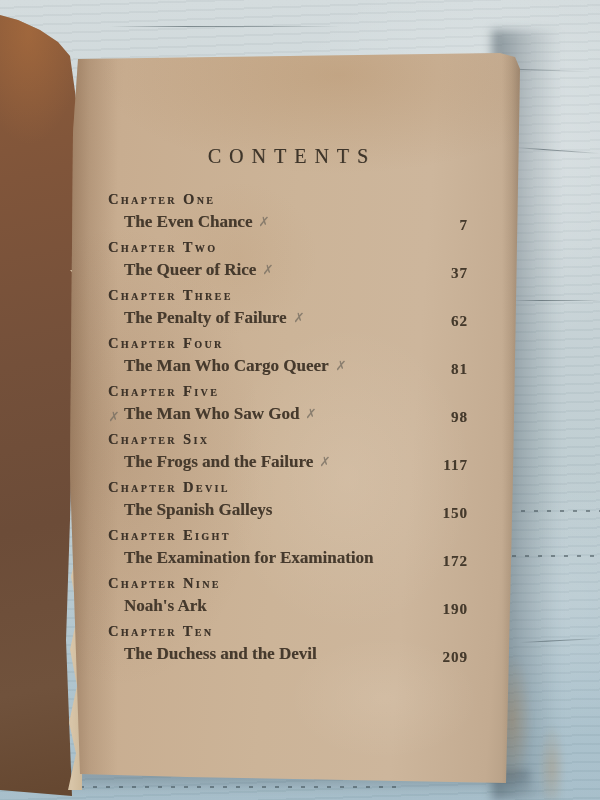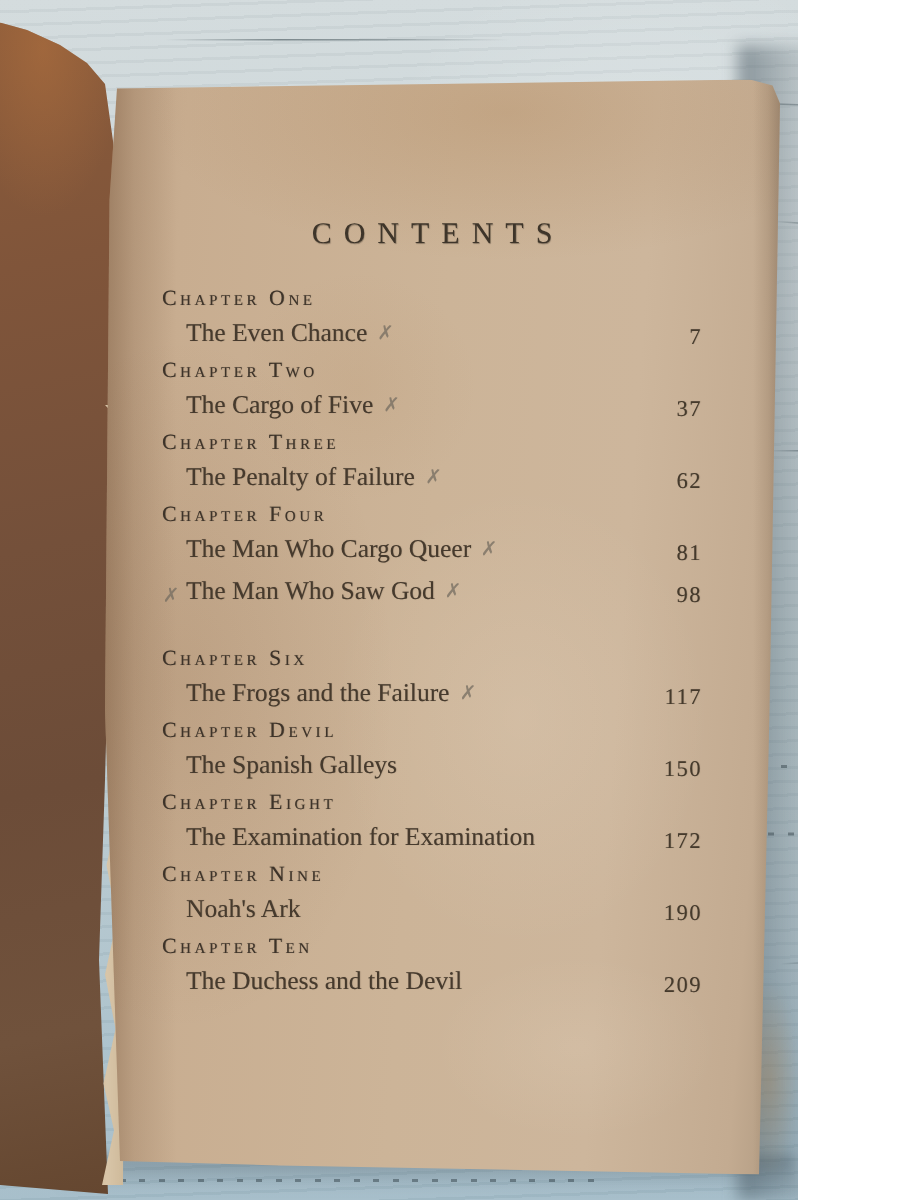--- a/index.html
+++ b/index.html
@@ -1,20 +1,20 @@
 <!DOCTYPE html>
 <html><head>
 <meta charset="utf-8">
 <style>
   html, body { margin: 0; padding: 0; }
   body { font-family: "Liberation Serif", "DejaVu Serif", serif; }
 
   .scene {
     position: relative;
-    width: 532px;
+    width: 600px;
     height: 800px;
     overflow: hidden;
     background: #a21caf;
   }
 
   
   .wood {
     position: absolute; inset: 0;
     background:
       radial-gradient(ellipse 60% 40% at 80% 20%, rgba(255,255,255,0.30), transparent 60%),
@@ -102,21 +102,21 @@
   }
   .toc-title {
     margin-top: 92px;
     text-align: center;
     font-size: 20px;
     letter-spacing: 8px;
     padding-left: 8px; 
     color: #3e352a;
     text-shadow: 0.4px 0.4px 0.6px rgba(62,53,42,0.45);
   }
-  .entries { margin-top: 24px; }
+  .entries { margin-top: 24px; font-weight: bold; }
   .entry { height: 48px; }
   .chapter-label {
     font-variant: small-caps;
     font-size: 14.5px;
     line-height: 15px;
     letter-spacing: 2.4px;
     color: #3d3329;
     text-shadow: 0.3px 0.3px 0.5px rgba(61,51,41,0.5);
     margin-bottom: 5px;
   }
@@ -186,21 +186,21 @@
       <span class="chapter-title">The Even Chance</span>
       <span class="pencil-mark after">✗</span>
       <span class="page-number">7</span>
     </div>
   </div>
 
   <div class="entry">
     <div class="chapter-label">Chapter Two</div>
     <div class="title-row">
       <span class="pencil-mark before"></span>
-      <span class="chapter-title">The Cargo of Five</span>
+      <span class="chapter-title">The Queer of Rice</span>
       <span class="pencil-mark after">✗</span>
       <span class="page-number">37</span>
     </div>
   </div>
 
   <div class="entry">
     <div class="chapter-label">Chapter Three</div>
     <div class="title-row">
       <span class="pencil-mark before"></span>
       <span class="chapter-title">The Penalty of Failure</span>
@@ -213,20 +213,21 @@
     <div class="chapter-label">Chapter Four</div>
     <div class="title-row">
       <span class="pencil-mark before"></span>
       <span class="chapter-title">The Man Who Cargo Queer</span>
       <span class="pencil-mark after">✗</span>
       <span class="page-number">81</span>
     </div>
   </div>
 
   <div class="entry">
+    <div class="chapter-label">Chapter Five</div>
     <div class="title-row">
       <span class="pencil-mark before">✗</span>
       <span class="chapter-title">The Man Who Saw God</span>
       <span class="pencil-mark after">✗</span>
       <span class="page-number">98</span>
     </div>
   </div>
 
   <div class="entry">
     <div class="chapter-label">Chapter Six</div>

